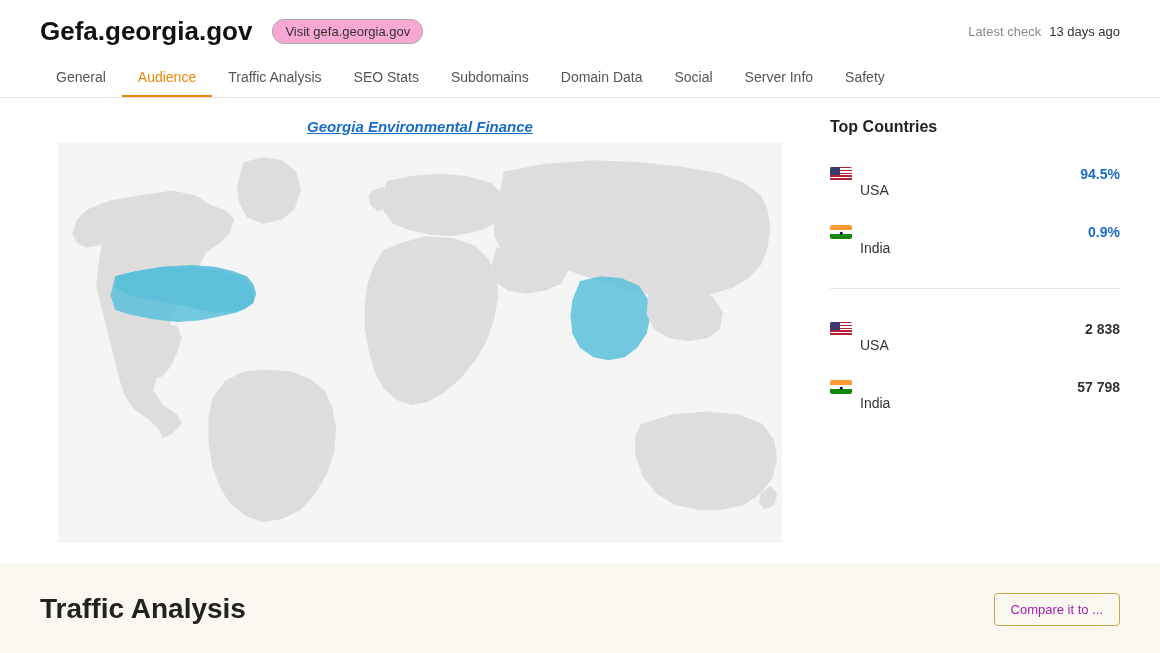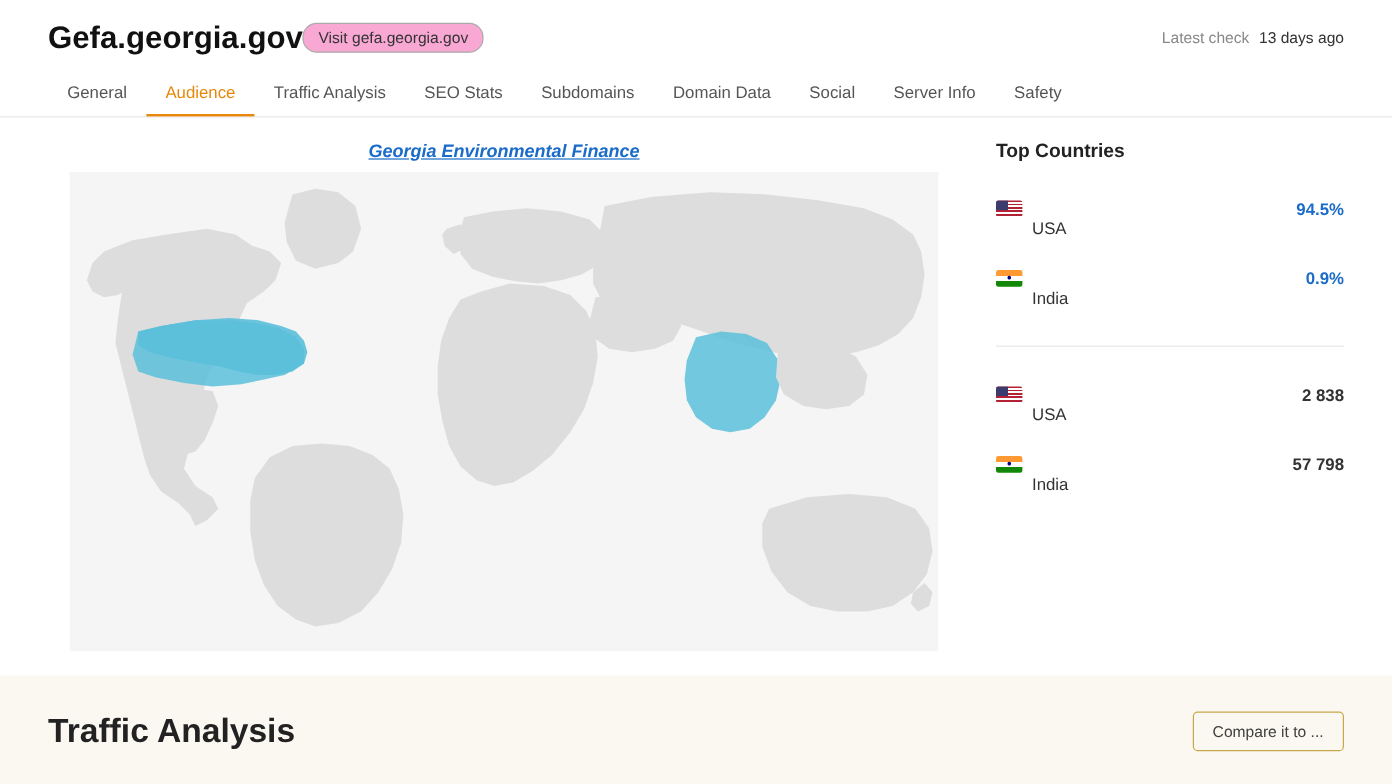--- a/index.html
+++ b/index.html
@@ -8,21 +8,21 @@
     
     .header {
       display: flex;
       align-items: center;
       justify-content: space-between;
       padding: 16px 40px 0 40px;
     }
     .header-left {
       display: flex;
       align-items: center;
-      gap: 0;
+      gap: 20px;
     }
     .site-title {
       font-size: 26px;
       font-weight: bold;
       color: #111;
     }
     .visit-btn {
       border: 1px solid #aaa;
       border-radius: 12px;
       padding: 4px 12px;
@@ -163,21 +163,21 @@
     .bottom-title {
       font-size: 28px;
       font-weight: bold;
       color: #222;
     }
     .compare-btn {
       border: 1px solid #c8a84b;
       border-radius: 4px;
       padding: 8px 16px;
       font-size: 13px;
-      color: #404040;
+      color: #a21caf;
       background: transparent;
       cursor: pointer;
       white-space: nowrap;
     }
 
     
     .flag-us {
       background: linear-gradient(to bottom,
         #B22234 0%, #B22234 10%,
         #fff 10%, #fff 20%,

